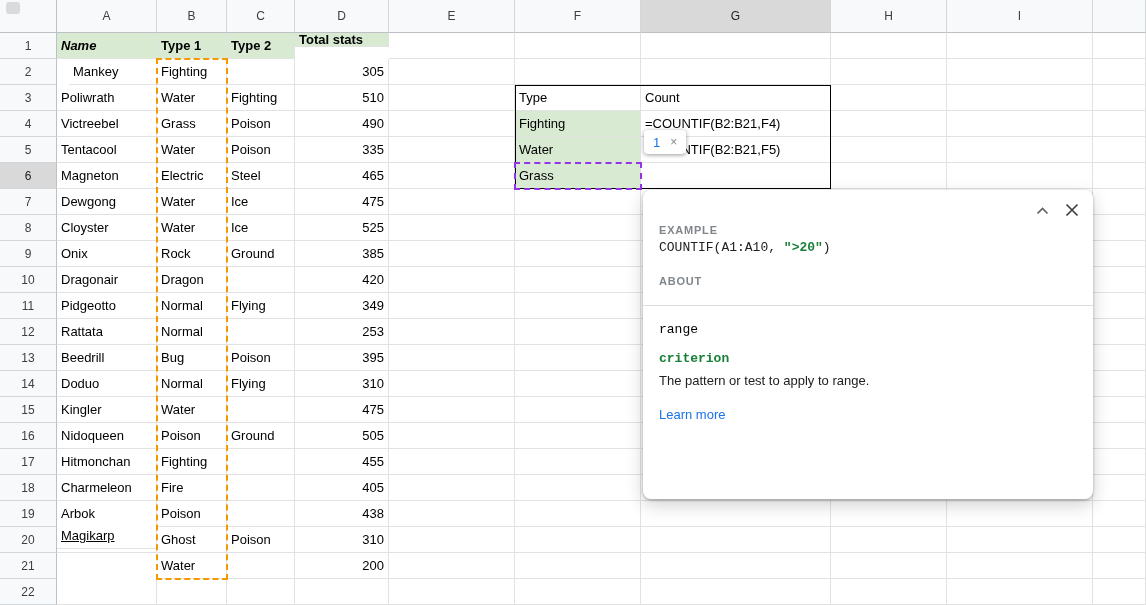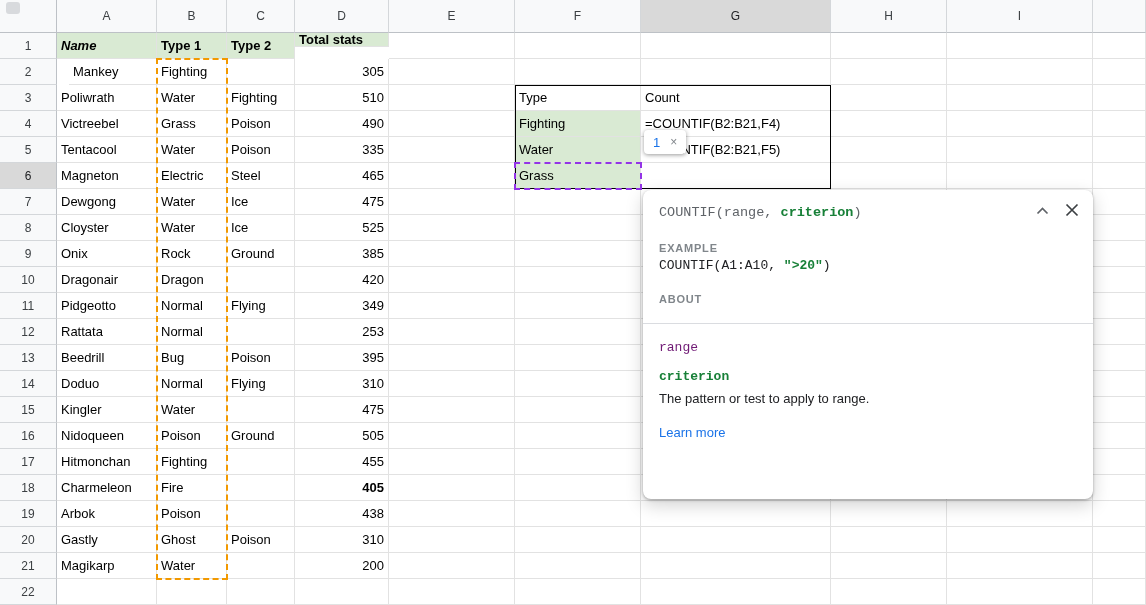--- a/index.html
+++ b/index.html
@@ -49,21 +49,21 @@
   .help-title{font-family:"Liberation Mono",monospace;font-size:13.5px;color:#5f6368;line-height:18px;padding-right:70px;}
   .help-title .green,.help-code .green,.term.green{color:#188038;font-weight:700;}
   .help-actions{position:absolute;top:13px;right:14px;display:flex;align-items:center;gap:16px;}
   .icon-btn{cursor:pointer;display:flex;align-items:center;}
   .section-label{font-size:11px;font-weight:600;letter-spacing:.8px;color:#80868b;margin-top:20px;}
   .help-code{font-family:"Liberation Mono",monospace;font-size:13px;color:#202124;margin-top:4px;}
   .help-text{margin-top:6px;line-height:16px;}
   .help-text.gray{color:#80868b;}
   .help-divider{border:none;border-top:1px solid #dadce0;margin:18px -16px 16px;}
   .term{font-family:"Liberation Mono",monospace;font-size:13px;}
-  .term.gray{color:#701a75;}
+  .term.gray{color:#000000;}
   .term + .help-text{margin-top:7px;}
   .crit-block{margin-top:14px;}
   .learn-more{display:inline-block;margin-top:18px;color:#1a73e8;cursor:pointer;text-decoration:none;}
 </style>
 </head>
 <body>
 
 <div id="sheet">
 
   <div class="table-border"></div>
@@ -72,22 +72,20 @@
 
   <div class="criterion-border"></div>
 
 
   <div class="result-preview">
     <span class="rp-val">1</span>
     <span class="rp-close">×</span>
   </div>
 
   <div class="help-popup">
-    <div class="help-title"><span>COUNTIF(</span><span>range, </span><span class="green">criterion</span><span>)</span>
-    </div>
     <div class="help-actions">
       <span class="icon-btn">
         <svg width="13" height="9" viewBox="0 0 13 9">
             <path d="M1.5 7.5 L6.5 2.5 L11.5 7.5" stroke="#5f6368" stroke-width="1.7" fill="none"></path>
           </svg>
       </span>
       <span class="icon-btn">
         <svg width="14" height="14" viewBox="0 0 14 14">
             <path d="M1.5 1.5 L12.5 12.5 M12.5 1.5 L1.5 12.5" stroke="#3c4043" stroke-width="1.7"></path>
           </svg>
@@ -305,21 +303,21 @@
     <div class="cell num" style="left: 295px; top: 449px; width: 94px; height: 26px;">455</div>
     <div class="cell" style="left: 389px; top: 449px; width: 126px; height: 26px;"></div>
     <div class="cell" style="left: 515px; top: 449px; width: 126px; height: 26px;"></div>
     <div class="cell" style="left: 641px; top: 449px; width: 190px; height: 26px;"></div>
     <div class="cell" style="left: 831px; top: 449px; width: 116px; height: 26px;"></div>
     <div class="cell" style="left: 947px; top: 449px; width: 146px; height: 26px;"></div>
     <div class="cell" style="left: 1093px; top: 449px; width: 53px; height: 26px;"></div>
     <div class="cell" style="left: 57px; top: 475px; width: 100px; height: 26px;">Charmeleon</div>
     <div class="cell" style="left: 157px; top: 475px; width: 70px; height: 26px;">Fire</div>
     <div class="cell" style="left: 227px; top: 475px; width: 68px; height: 26px;"></div>
-    <div class="cell num" style="left: 295px; top: 475px; width: 94px; height: 26px; font-weight: bold;">405</div>
+    <div class="cell num" style="left: 295px; top: 475px; width: 94px; height: 26px;">405</div>
     <div class="cell" style="left: 389px; top: 475px; width: 126px; height: 26px;"></div>
     <div class="cell" style="left: 515px; top: 475px; width: 126px; height: 26px;"></div>
     <div class="cell" style="left: 641px; top: 475px; width: 190px; height: 26px;"></div>
     <div class="cell" style="left: 831px; top: 475px; width: 116px; height: 26px;"></div>
     <div class="cell" style="left: 947px; top: 475px; width: 146px; height: 26px;"></div>
     <div class="cell" style="left: 1093px; top: 475px; width: 53px; height: 26px;"></div>
     <div class="cell" style="left: 57px; top: 501px; width: 100px; height: 26px;">Arbok</div>
     <div class="cell" style="left: 157px; top: 501px; width: 70px; height: 26px;">Poison</div>
     <div class="cell" style="left: 227px; top: 501px; width: 68px; height: 26px;"></div>
     <div class="cell num" style="left: 295px; top: 501px; width: 94px; height: 26px;">438</div>
@@ -332,21 +330,21 @@
     <div class="cell" style="left: 57px; top: 527px; width: 100px; height: 26px;">Gastly</div>
     <div class="cell" style="left: 157px; top: 527px; width: 70px; height: 26px;">Ghost</div>
     <div class="cell" style="left: 227px; top: 527px; width: 68px; height: 26px;">Poison</div>
     <div class="cell num" style="left: 295px; top: 527px; width: 94px; height: 26px;">310</div>
     <div class="cell" style="left: 389px; top: 527px; width: 126px; height: 26px;"></div>
     <div class="cell" style="left: 515px; top: 527px; width: 126px; height: 26px;"></div>
     <div class="cell" style="left: 641px; top: 527px; width: 190px; height: 26px;"></div>
     <div class="cell" style="left: 831px; top: 527px; width: 116px; height: 26px;"></div>
     <div class="cell" style="left: 947px; top: 527px; width: 146px; height: 26px;"></div>
     <div class="cell" style="left: 1093px; top: 527px; width: 53px; height: 26px;"></div>
-    <div class="cell" style="left: 57px; top: 553px; width: 100px; height: 26px;">Magikarp</div>
+    <div class="cell" style="left: 57px; top: 523px; width: 100px; height: 26px; text-decoration: underline;">Magikarp</div>
     <div class="cell" style="left: 157px; top: 553px; width: 70px; height: 26px;">Water</div>
     <div class="cell" style="left: 227px; top: 553px; width: 68px; height: 26px;"></div>
     <div class="cell num" style="left: 295px; top: 553px; width: 94px; height: 26px;">200</div>
     <div class="cell" style="left: 389px; top: 553px; width: 126px; height: 26px;"></div>
     <div class="cell" style="left: 515px; top: 553px; width: 126px; height: 26px;"></div>
     <div class="cell" style="left: 641px; top: 553px; width: 190px; height: 26px;"></div>
     <div class="cell" style="left: 831px; top: 553px; width: 116px; height: 26px;"></div>
     <div class="cell" style="left: 947px; top: 553px; width: 146px; height: 26px;"></div>
     <div class="cell" style="left: 1093px; top: 553px; width: 53px; height: 26px;"></div>
     <div class="cell" style="left: 57px; top: 579px; width: 100px; height: 26px;"></div>

